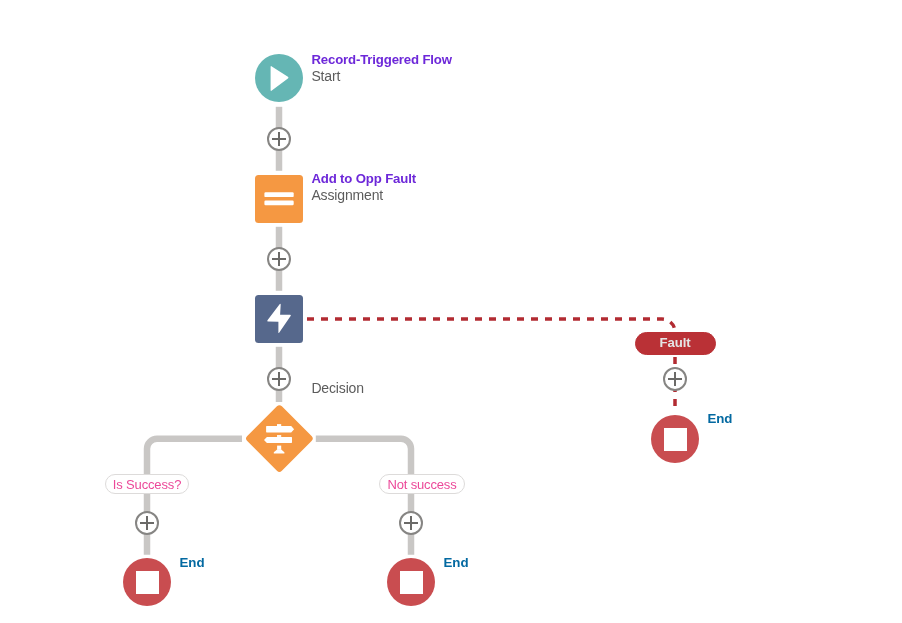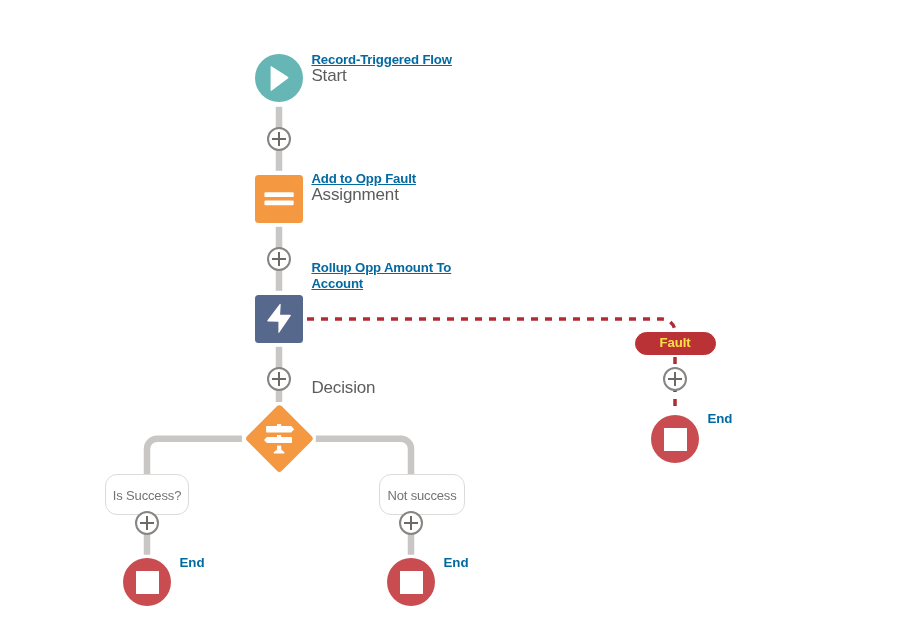--- a/index.html
+++ b/index.html
@@ -14,30 +14,30 @@
   
   .shape-circle{width:48px;height:48px;border-radius:50%;display:flex;align-items:center;justify-content:center;}
   .shape-square{width:48px;height:48px;border-radius:3.5px;display:flex;align-items:center;justify-content:center;}
   .shape-diamond{width:48.8px;height:48.8px;border-radius:3.5px;transform:rotate(45deg);
                  display:flex;align-items:center;justify-content:center;}
   .diamond-wrap{position:absolute;width:66px;height:66px;display:flex;align-items:center;justify-content:center;}
   .diamond-icon{position:absolute;left:0;top:0;width:66px;height:66px;}
 
   
   .lbl{position:absolute;}
-  .lbl .t{font-size:13.2px;font-weight:bold;color:#0369a1;line-height:16.1px;letter-spacing:-0.15px;text-decoration:underline;}
-  .lbl .s{font-size:17px;font-weight:normal;color:#5c5c5c;line-height:16.1px;letter-spacing:-0.15px;}
+  .lbl .t{font-size:13.2px;font-weight:bold;color:#6d28d9;line-height:16.1px;letter-spacing:-0.15px;}
+  .lbl .s{font-size:14px;font-weight:normal;color:#5c5c5c;line-height:16.1px;letter-spacing:-0.15px;}
 
   .endlbl{position:absolute;font-size:13.3px;font-weight:bold;letter-spacing:-0.1px;color:#0369a1;}
 
   
-  .pill{position:absolute;height:41px;border:1px solid #dddbda;border-radius:12px;background:#fff;
+  .pill{position:absolute;height:20px;border:1px solid #dddbda;border-radius:12px;background:#fff;
         display:flex;align-items:center;justify-content:center;box-sizing:border-box;
-        font-size:13px;letter-spacing:-0.15px;color:#737373;line-height:1;padding-top:1px;}
-  .pill.fault{height:23px;padding-bottom:1px;background:#ba3136;border-color:#ba3136;color:#fde047;
+        font-size:13px;letter-spacing:-0.15px;color:#ec4899;line-height:1;padding-top:1px;}
+  .pill.fault{height:23px;padding-bottom:1px;background:#ba3136;border-color:#ba3136;color:#e5e5e5;
         font-weight:bold;font-size:13.2px;letter-spacing:-0.1px;border-radius:12px;}
 
   
   .plus{position:absolute;width:24.2px;height:24.2px;border-radius:50%;background:#fff;
         border:2px solid #868583;box-sizing:border-box;}
   .plus::before,.plus::after{content:"";position:absolute;background:#6b6a68;}
   .plus::before{left:3.0px;top:9.1px;width:13.8px;height:2.2px;}
   .plus::after{top:3.1px;left:9.0px;height:13.8px;width:2.1px;}
 </style>
 </head>
@@ -89,21 +89,20 @@
   <div class="plus" style="left:267.2px;top:247.0px;"></div>
 
   <div class="node" style="left:255px;top:295px;">
     <div class="shape-square" style="background:#56688c;">
       <svg width="48" height="48" viewBox="0 0 48 48">
         <path d="M25.7 9.5 Q25.5 8.1 24.4 9.4 L12.5 25.2 Q11.6 26.5 13.2 26.6 L23.4 26.7 L23.4 37.2 Q23.4 38.8 24.3 37.5 L35.6 21.0 Q36.5 19.7 34.9 19.7 L25.1 19.7 Z" fill="#fff"></path>
       </svg>
     </div>
   </div>
   <div class="lbl" style="left:311.4px;top:260.0px;width:146px;">
-    <div class="t">Rollup Opp Amount To Account</div>
   </div>
 
   <div class="plus" style="left:267.2px;top:367.0px;"></div>
 
   <div class="diamond-wrap" style="left:246.2px;top:405.6px;">
     <div class="shape-diamond" style="background:#f59842;"></div>
     <svg class="diamond-icon" viewBox="0 0 66 66">
       <g fill="#fff">
         <path d="M31.0 18.1 h4.2 v1.9 h-4.2 z"></path>
         <path d="M31.0 29.1 h4.2 v1.8 h-4.2 z"></path>

